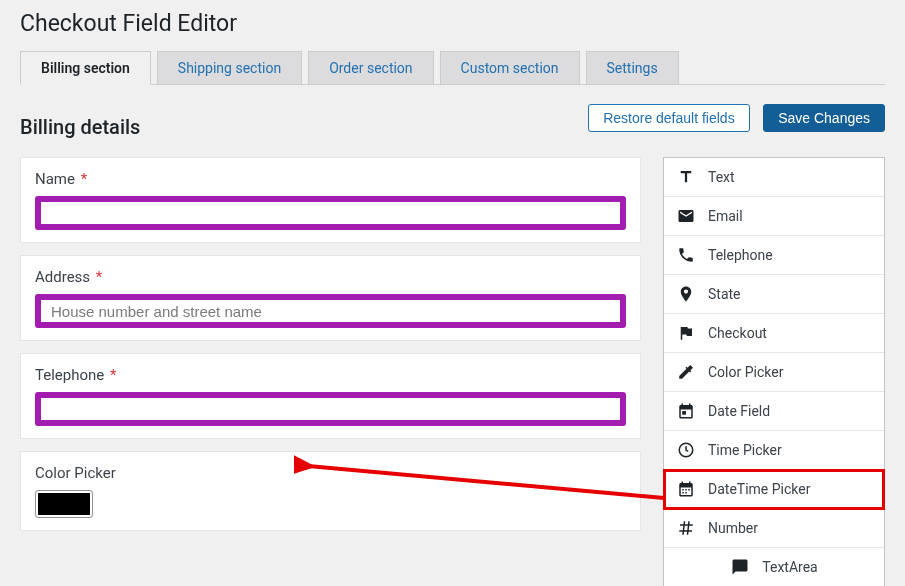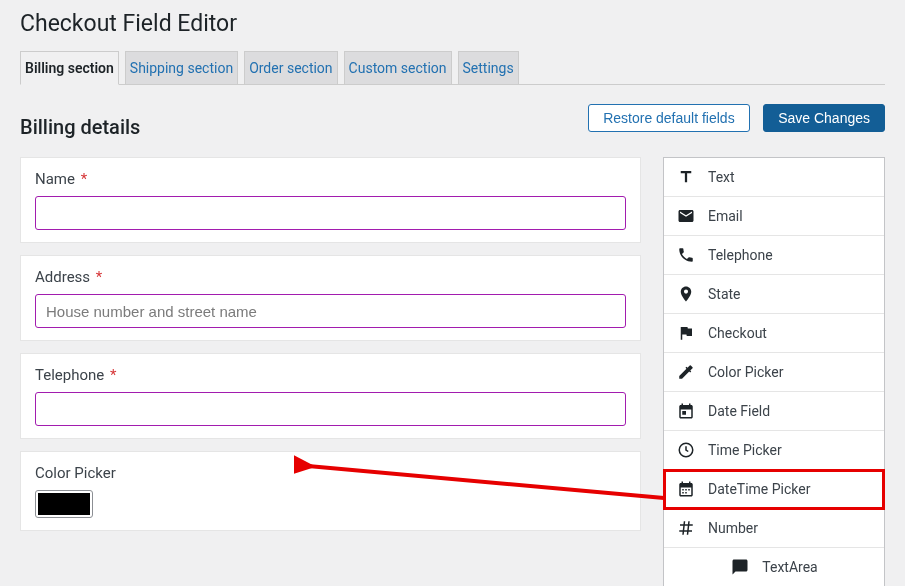--- a/index.html
+++ b/index.html
@@ -19,21 +19,21 @@
     font-weight: 400;
     color: #1d2327;
     margin-bottom: 14px;
   }
   .tabs {
     display: flex;
     border-bottom: 1px solid #ccc;
     margin-bottom: 12px;
   }
   .tab {
-    padding: 8px 4px;
+    padding: 8px 20px;
     background: #dcdcde;
     border: 1px solid #ccc;
     border-bottom: none;
     margin-right: 6px;
     color: #2271b1;
     cursor: pointer;
     font-size: 14px;
   }
   .tab.active {
     background: #f0f0f1;
@@ -88,21 +88,21 @@
   }
   .field-label {
     color: #3c434a;
     font-size: 15px;
     margin-bottom: 8px;
     display: block;
   }
   .req { color: #d63638; margin-left: 2px;}
   .field-input {
     width: 100%;
-    border: 1px solid #a21caf;
+    border: 6px solid #a21caf;
     border-radius: 3px;
     height: 34px;
     padding: 4px 10px;
     font-size: 15px;
     color: #3c434a;
     background: #fff;
   }
   .field-input::placeholder { color: #7b7b7b; }
   .color-swatch {
     width: 58px;

